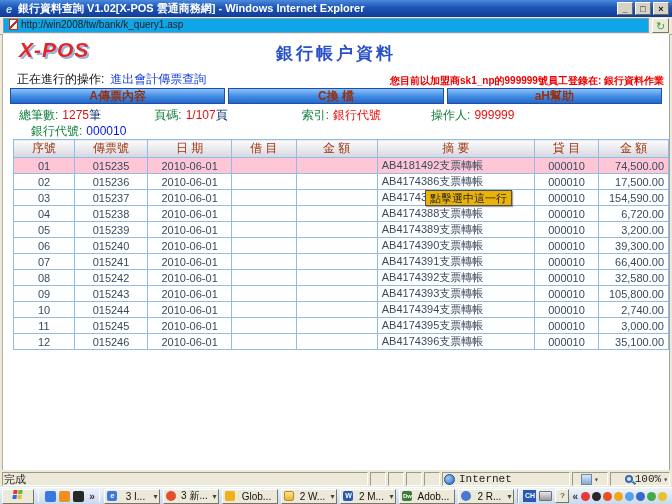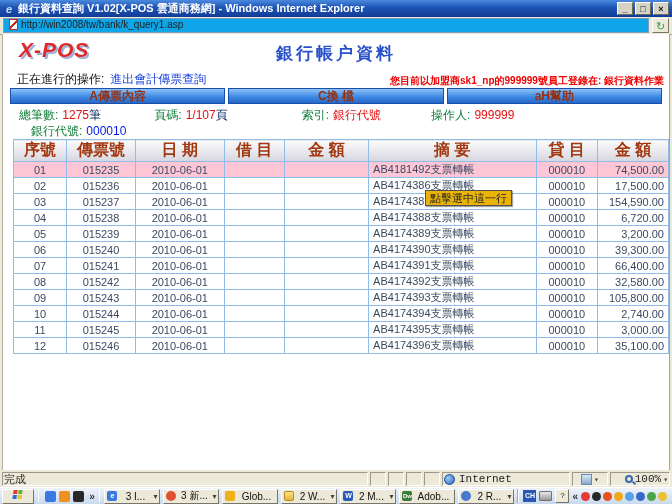--- a/index.html
+++ b/index.html
@@ -43,21 +43,21 @@
   .lbl{color:#15803d;} .val{color:#E81010;margin-left:4px;} .unit{color:#0A3068;}
   .bank-row{position:absolute;left:16px;right:8px;top:89px;display:flex;justify-content:space-between;
     font-size:12px;white-space:nowrap;margin-left:12px;}
   .bank-val{color:#0018E8;margin-left:4px;}
   .pager{display:flex;gap:7px;}
   .pager span{color:#0028D8;}
   
   table.grid{position:absolute;left:10px;top:105px;border-collapse:collapse;table-layout:fixed;}
   .grid th,.grid td{border:1px solid #8FBCE8;overflow:hidden;white-space:nowrap;}
   .grid th{height:16px;background:linear-gradient(180deg,#FCFCFC,#D6D6E0);color:#A23810;
-    font-weight:bold;font-size:16px;padding:0 10px;}
+    font-weight:normal;font-size:12px;padding:0 18px;}
   .grid td{height:14px;font-size:11px;color:#3A4A60;padding:0 4px;background:#fff;}
   .grid tr.sel td{background:#FFC6D6;}
   .ta-c{text-align:center;} .ta-r{text-align:right;} .ta-l{text-align:left;}
   .tooltip{position:absolute;left:422px;top:156px;height:14px;line-height:14px;background:#eab308;
     border:1px solid #505050;font-size:11px;color:#222;padding:0 4px;box-shadow:1px 1px 1px rgba(0,0,0,.35);}
   
   .statusbar{position:absolute;top:470px;left:0;right:0;height:17px;background:#ECE9D8;
     display:flex;align-items:stretch;gap:2px;padding:2px 2px 1px 2px;box-sizing:border-box;font-size:11px;color:#222;}
   .pane{border:1px solid;border-color:#9C988C #fff #fff #9C988C;display:flex;align-items:center;
     padding:0 1px;box-sizing:border-box;font-family:Liberation Mono, monospace;}

